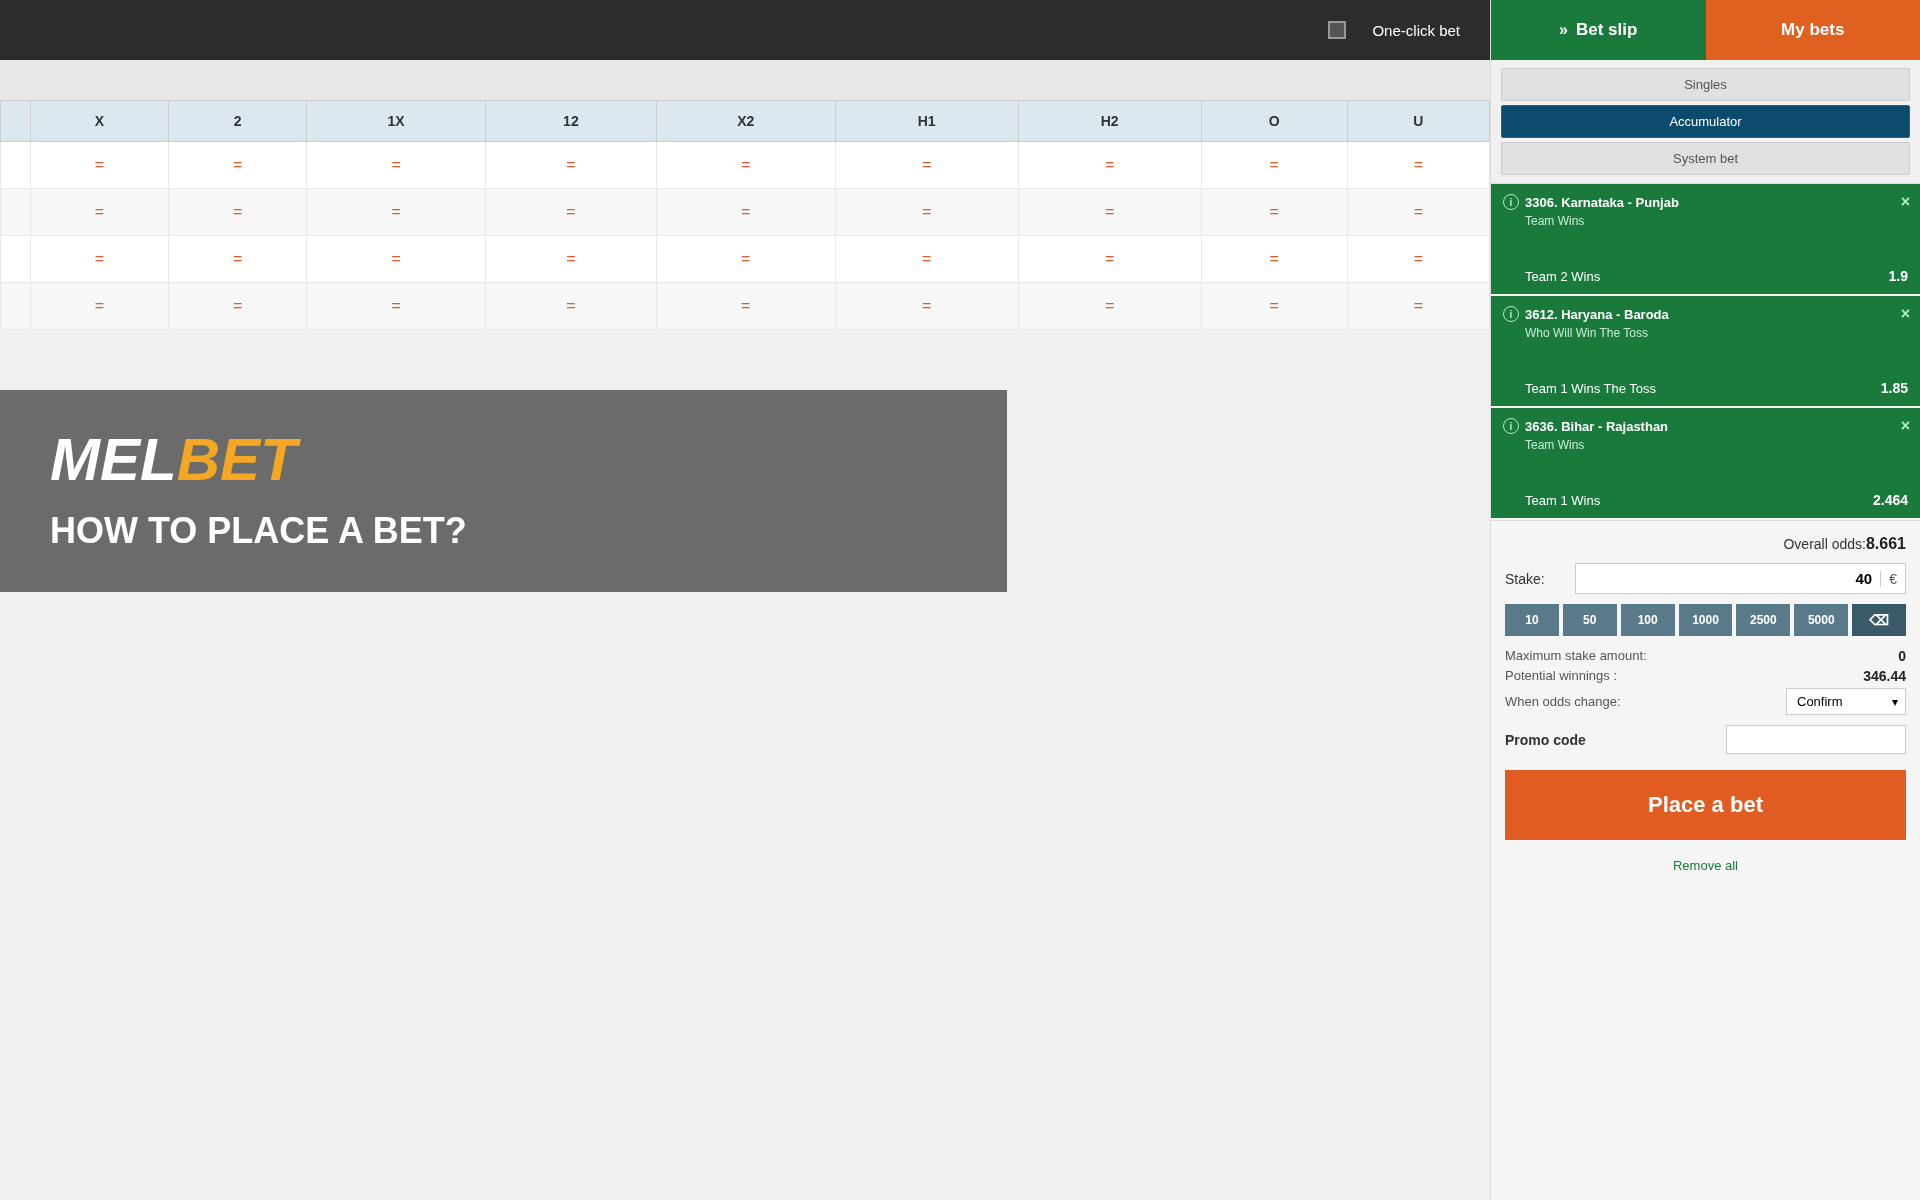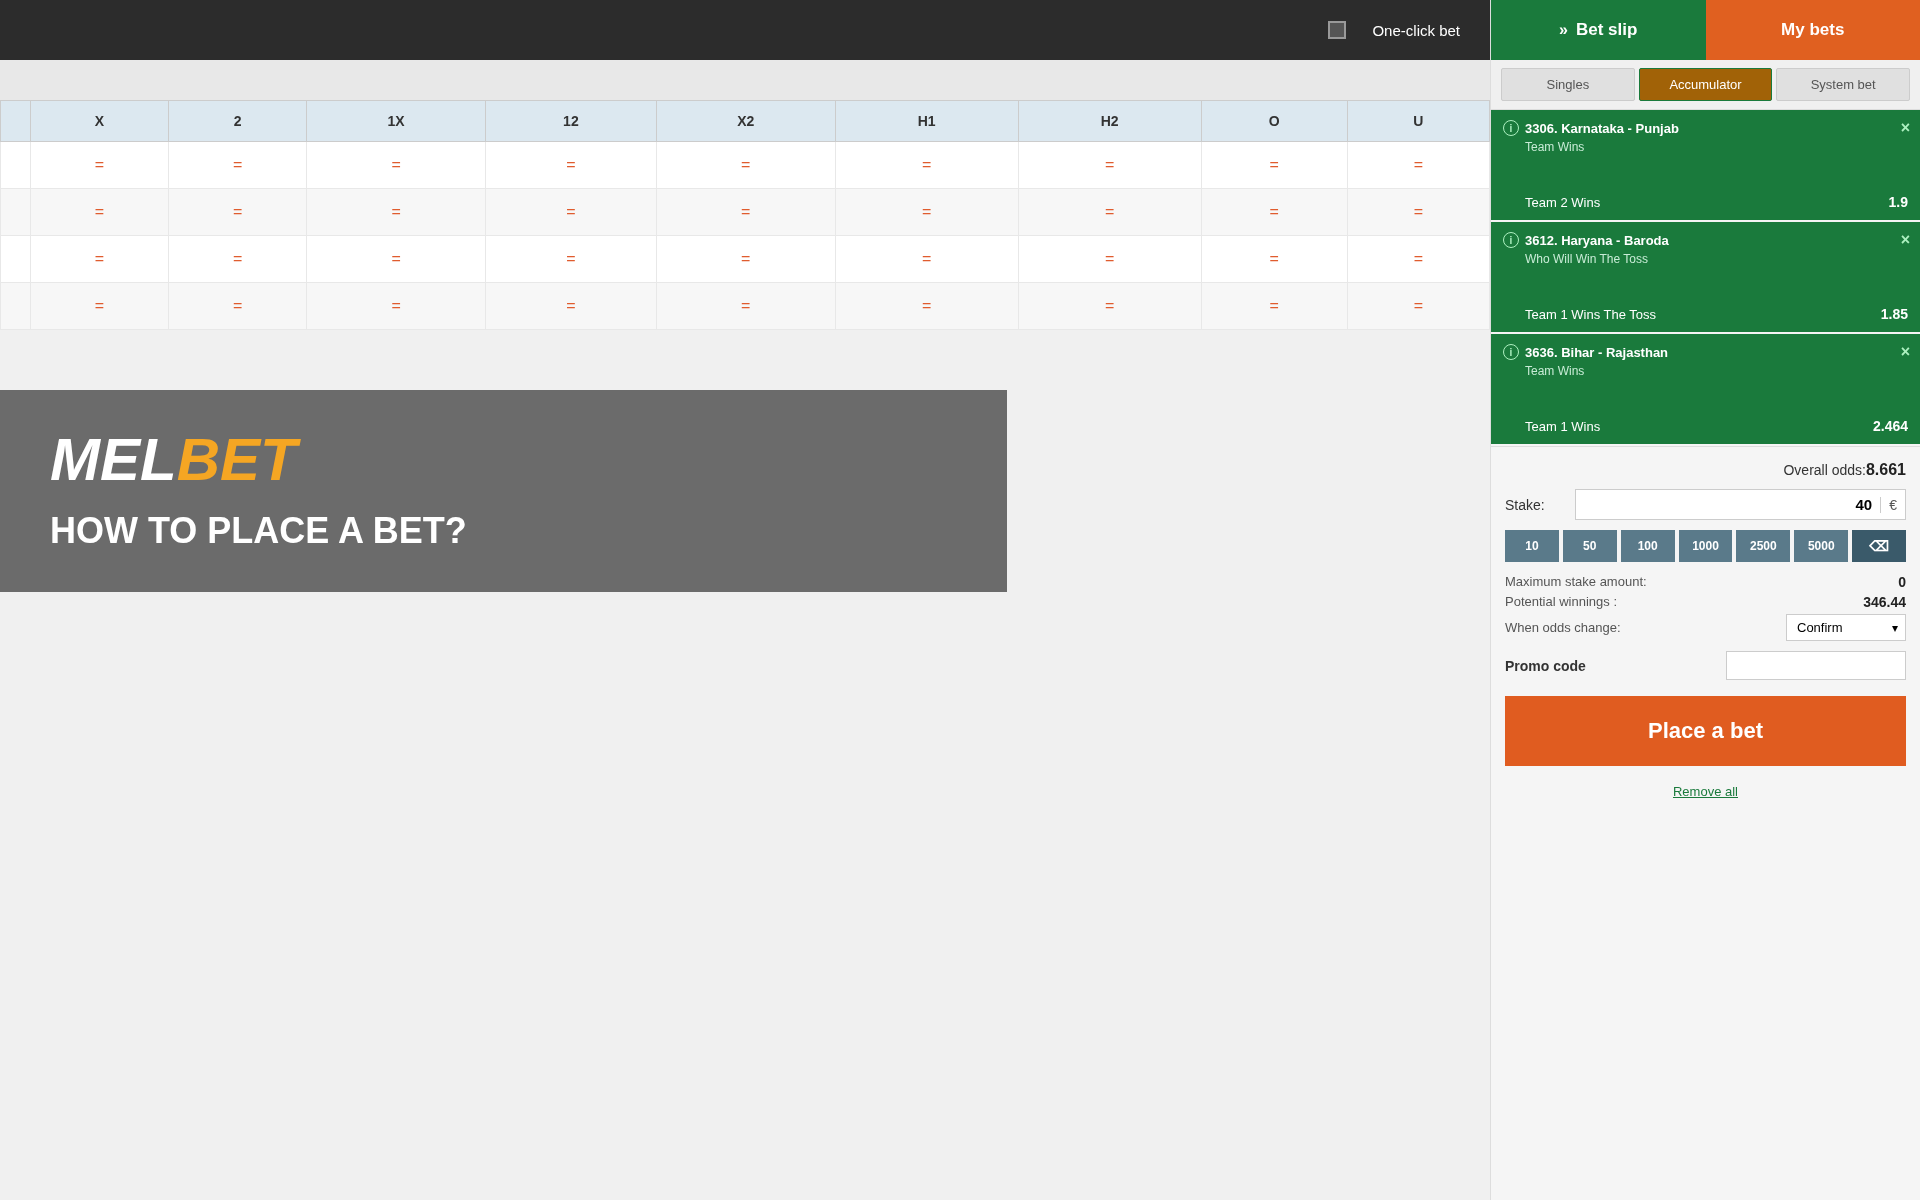--- a/index.html
+++ b/index.html
@@ -146,34 +146,35 @@
       font-size: 16px;
     }
 
     
     .sub-tabs {
       display: flex;
       background: #f0f0f0;
       border-bottom: 1px solid #ddd;
       padding: 8px 10px;
       gap: 4px;
+      flex-direction: column;
     }
     .sub-tab {
       flex: 1;
       text-align: center;
       padding: 8px 4px;
       font-size: 13px;
       cursor: pointer;
       color: #555;
       background: #e0e0e0;
       border: 1px solid #ccc;
       border-radius: 2px;
     }
     .sub-tab.active {
-      background: #a16207;
+      background: #0c4a6e;
       color: #fff;
       border-color: #1a7a3c;
     }
 
     
     .bet-items {
       padding: 0;
     }
     .bet-item {
       background: #1a7a3c;
@@ -403,21 +404,20 @@
     }
 
     
     .remove-all {
       text-align: center;
       padding: 8px;
     }
     .remove-all-link {
       color: #1a7a3c;
       font-size: 13px;
-      text-decoration: underline;
       cursor: pointer;
     }
   </style>
 </head>
 <body>
 
 <div class="main-area">
 
   <div class="top-bar">
     <div class="one-click-bet">

